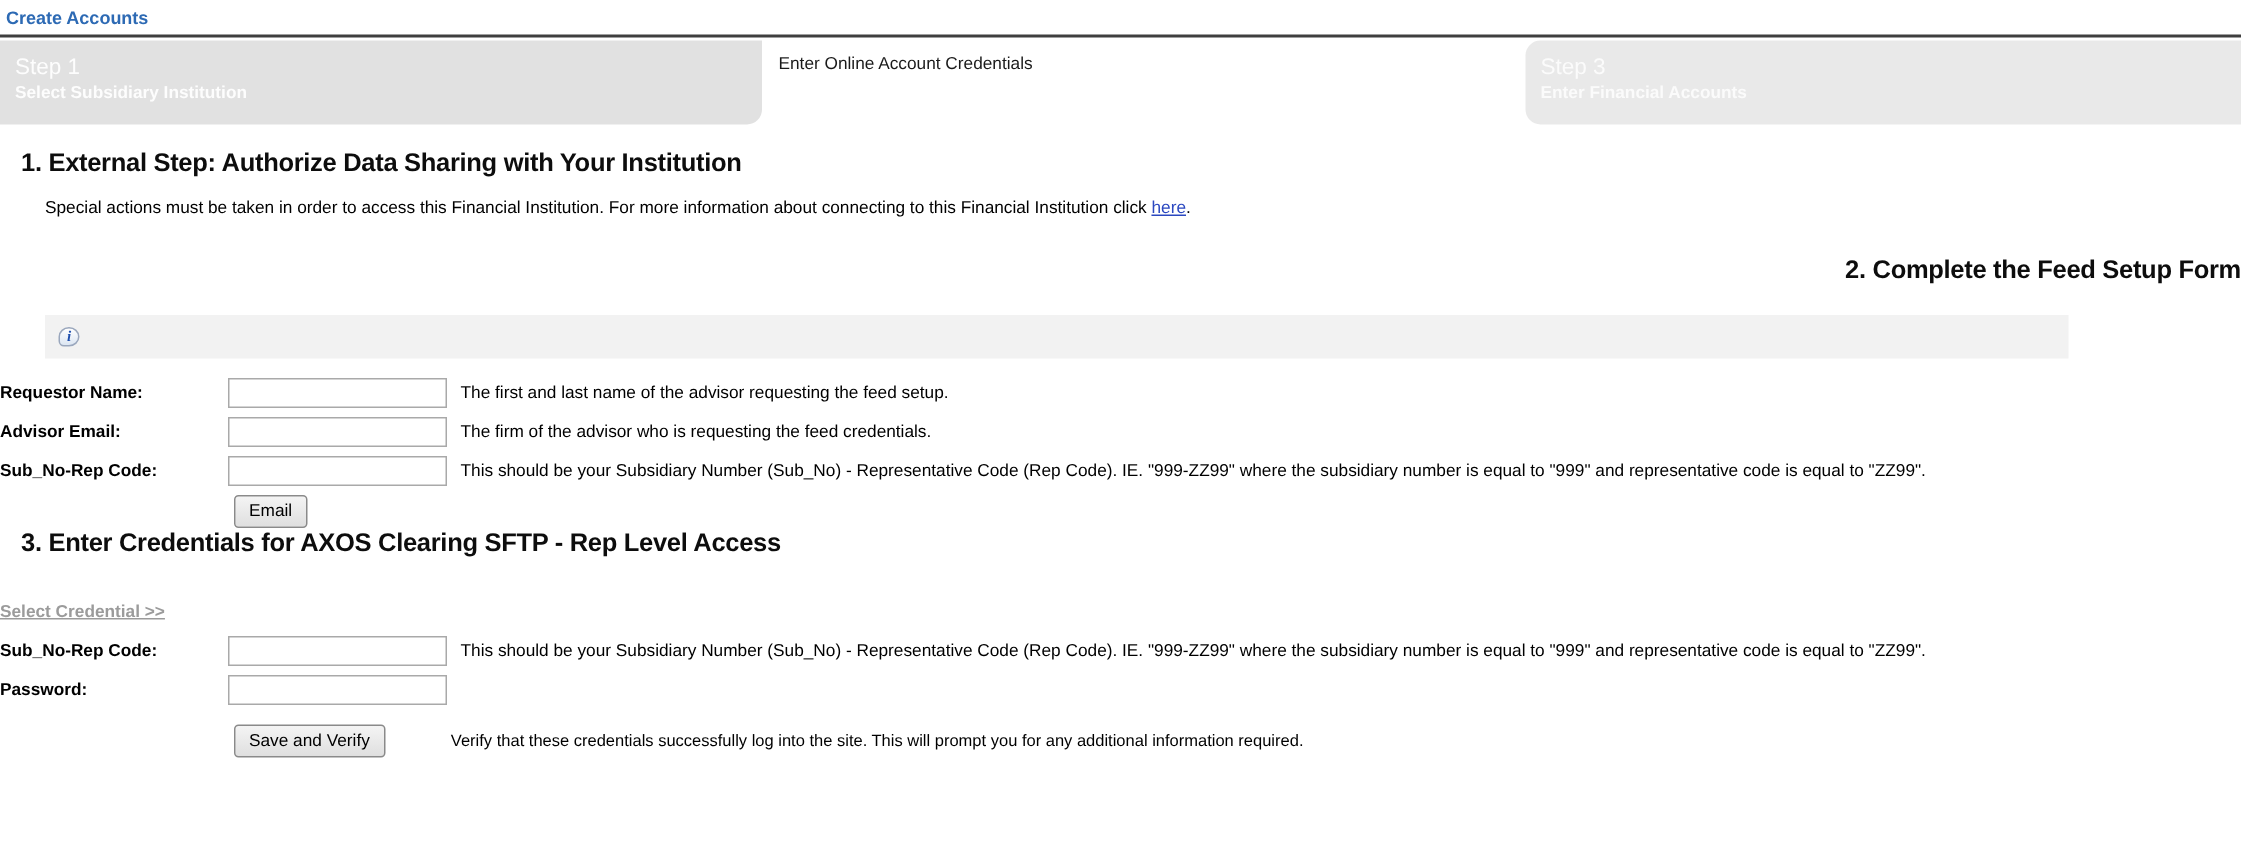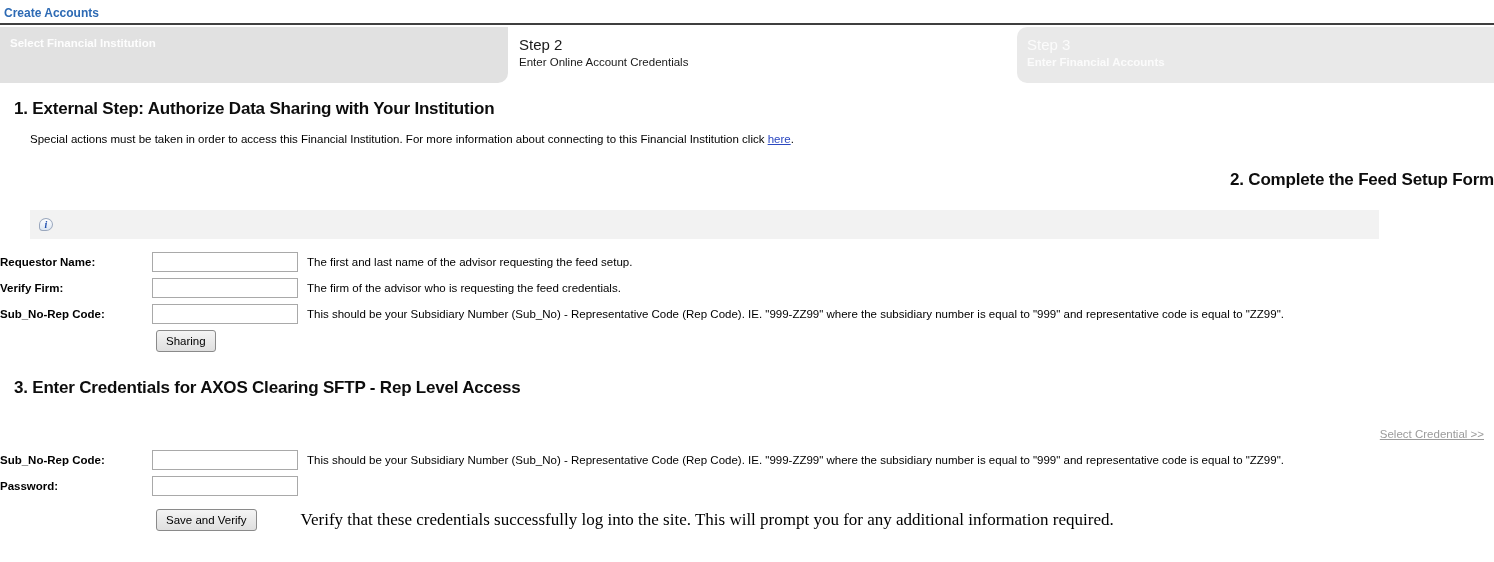--- a/index.html
+++ b/index.html
@@ -18,21 +18,21 @@
   .step-spacer { width: 7px; background: #ffffff; }
   .step-3 { flex: 1; background: #e9e9e9; border-radius: 10px 0 0 10px; color: #fbfbfb; }
   .step-title { font-size: 15px; line-height: 19px; }
   .step-subtitle { font-size: 11.5px; margin-top: 2px; }
   .step-1 .step-subtitle, .step-3 .step-subtitle { font-weight: bold; }
 
   
   .section-heading { font-size: 17px; font-weight: bold; letter-spacing: -0.2px; margin-left: 14px; color: #0d0d0d; }
   .h-sec1 { margin-top: 16px; }
   .h-sec2 { margin-top: 25px; text-align: right; }
-  .h-sec3 { margin-top: 26px; }
+  .h-sec3 { }
 
   .sec1-text { margin: 14px 0 0 30px; font-size: 11.5px; }
   .inline-link { color: #2b48c0; text-decoration: underline; cursor: pointer; }
 
   
   .info-bar { margin: 20px 0 0 30px; width: 1349px; height: 29px; background: #f2f2f2;
               display: flex; align-items: center; padding-left: 9px; font-size: 11.5px; }
   .info-icon { display: inline-block; width: 14px; height: 13px; margin-right: 7px;
                background: linear-gradient(#ffffff, #dce6f2); border: 1px solid #9aa7bd;
                border-radius: 55% 55% 55% 4px; color: #1f4fae; font: italic bold 10px/11px "Liberation Serif", serif;
@@ -43,40 +43,40 @@
   .form-row { display: flex; align-items: center; margin-bottom: 6px; }
   .form-label { width: 152px; text-align: left; font-size: 11.5px; font-weight: bold; padding-right: 4px; }
   .form-input { width: 146px; height: 20px; border: 1px solid #a9a9a9; background: #fff; padding: 0 3px; font-size: 11.5px; }
   .form-desc { margin-left: 9px; font-size: 11.5px; }
 
   .btn { font-family: "Liberation Sans", sans-serif; font-size: 11.5px; color: #000;
          background: linear-gradient(#f4f4f4, #dfdfdf); border: 1px solid #8a8a8a; border-radius: 3px;
          padding: 4px 9px; cursor: pointer; }
   .submit-row { margin: 4px 0 0 156px; }
   .save-row { display: flex; align-items: center; margin: 13px 0 0 156px; }
-  .save-desc { margin-left: 44px; font-size: 17px; font-family: Liberation Serif, serif; }
+  .save-desc { margin-left: 44px; font-size: 11px; }
 
-  .select-credential-row { margin-top: 26px; text-align: right; padding-right: 10px; }
+  .select-credential-row { margin-top: 26px; text-align: left; padding-right: 10px; font-weight: bold; }
   .select-credential-link { color: #9b9b9b; font-size: 11.5px; text-decoration: underline; cursor: pointer; }
 
   .form-sec3 { margin-top: 8px; }
 </style>
 </head>
 <body>
 
 <div class="top-header">
   <a class="page-title-link">Create Accounts</a>
 </div>
 
 <div class="steps">
   <div class="step step-1">
-    <div class="step-subtitle">Select Financial Institution</div>
+    <div class="step-title">Step 1</div>
+    <div class="step-subtitle">Select Subsidiary Institution</div>
   </div>
   <div class="step step-2">
-    <div class="step-title">Step 2</div>
     <div class="step-subtitle">Enter Online Account Credentials</div>
   </div>
   <div class="step-spacer"></div>
   <div class="step step-3">
     <div class="step-title">Step 3</div>
     <div class="step-subtitle">Enter Financial Accounts</div>
   </div>
 </div>
 
 <div class="section-heading h-sec1">1. External Step: Authorize Data Sharing with Your Institution</div>
@@ -88,31 +88,31 @@
   <span class="info-icon">i</span>
 </div>
 
 <div class="form">
   <div class="form-row">
     <div class="form-label">Requestor Name:</div>
     <input class="form-input" type="text" style="">
     <div class="form-desc">The first and last name of the advisor requesting the feed setup.</div>
   </div>
   <div class="form-row">
-    <div class="form-label">Verify Firm:</div>
+    <div class="form-label">Advisor Email:</div>
     <input class="form-input" type="text" style="">
     <div class="form-desc">The firm of the advisor who is requesting the feed credentials.</div>
   </div>
   <div class="form-row">
     <div class="form-label">Sub_No-Rep Code:</div>
     <input class="form-input" type="text" style="">
     <div class="form-desc">This should be your Subsidiary Number (Sub_No) - Representative Code (Rep Code). IE. "999-ZZ99" where the subsidiary number is equal to "999" and representative code is equal to "ZZ99".</div>
   </div>
   <div class="submit-row">
-    <button class="btn">Sharing</button>
+    <button class="btn">Email</button>
   </div>
 </div>
 
 <div class="section-heading h-sec3">3. Enter Credentials for AXOS Clearing SFTP - Rep Level Access</div>
 
 <div class="select-credential-row">
   <a class="select-credential-link">Select Credential &gt;&gt;</a>
 </div>
 
 <div class="form form-sec3">

